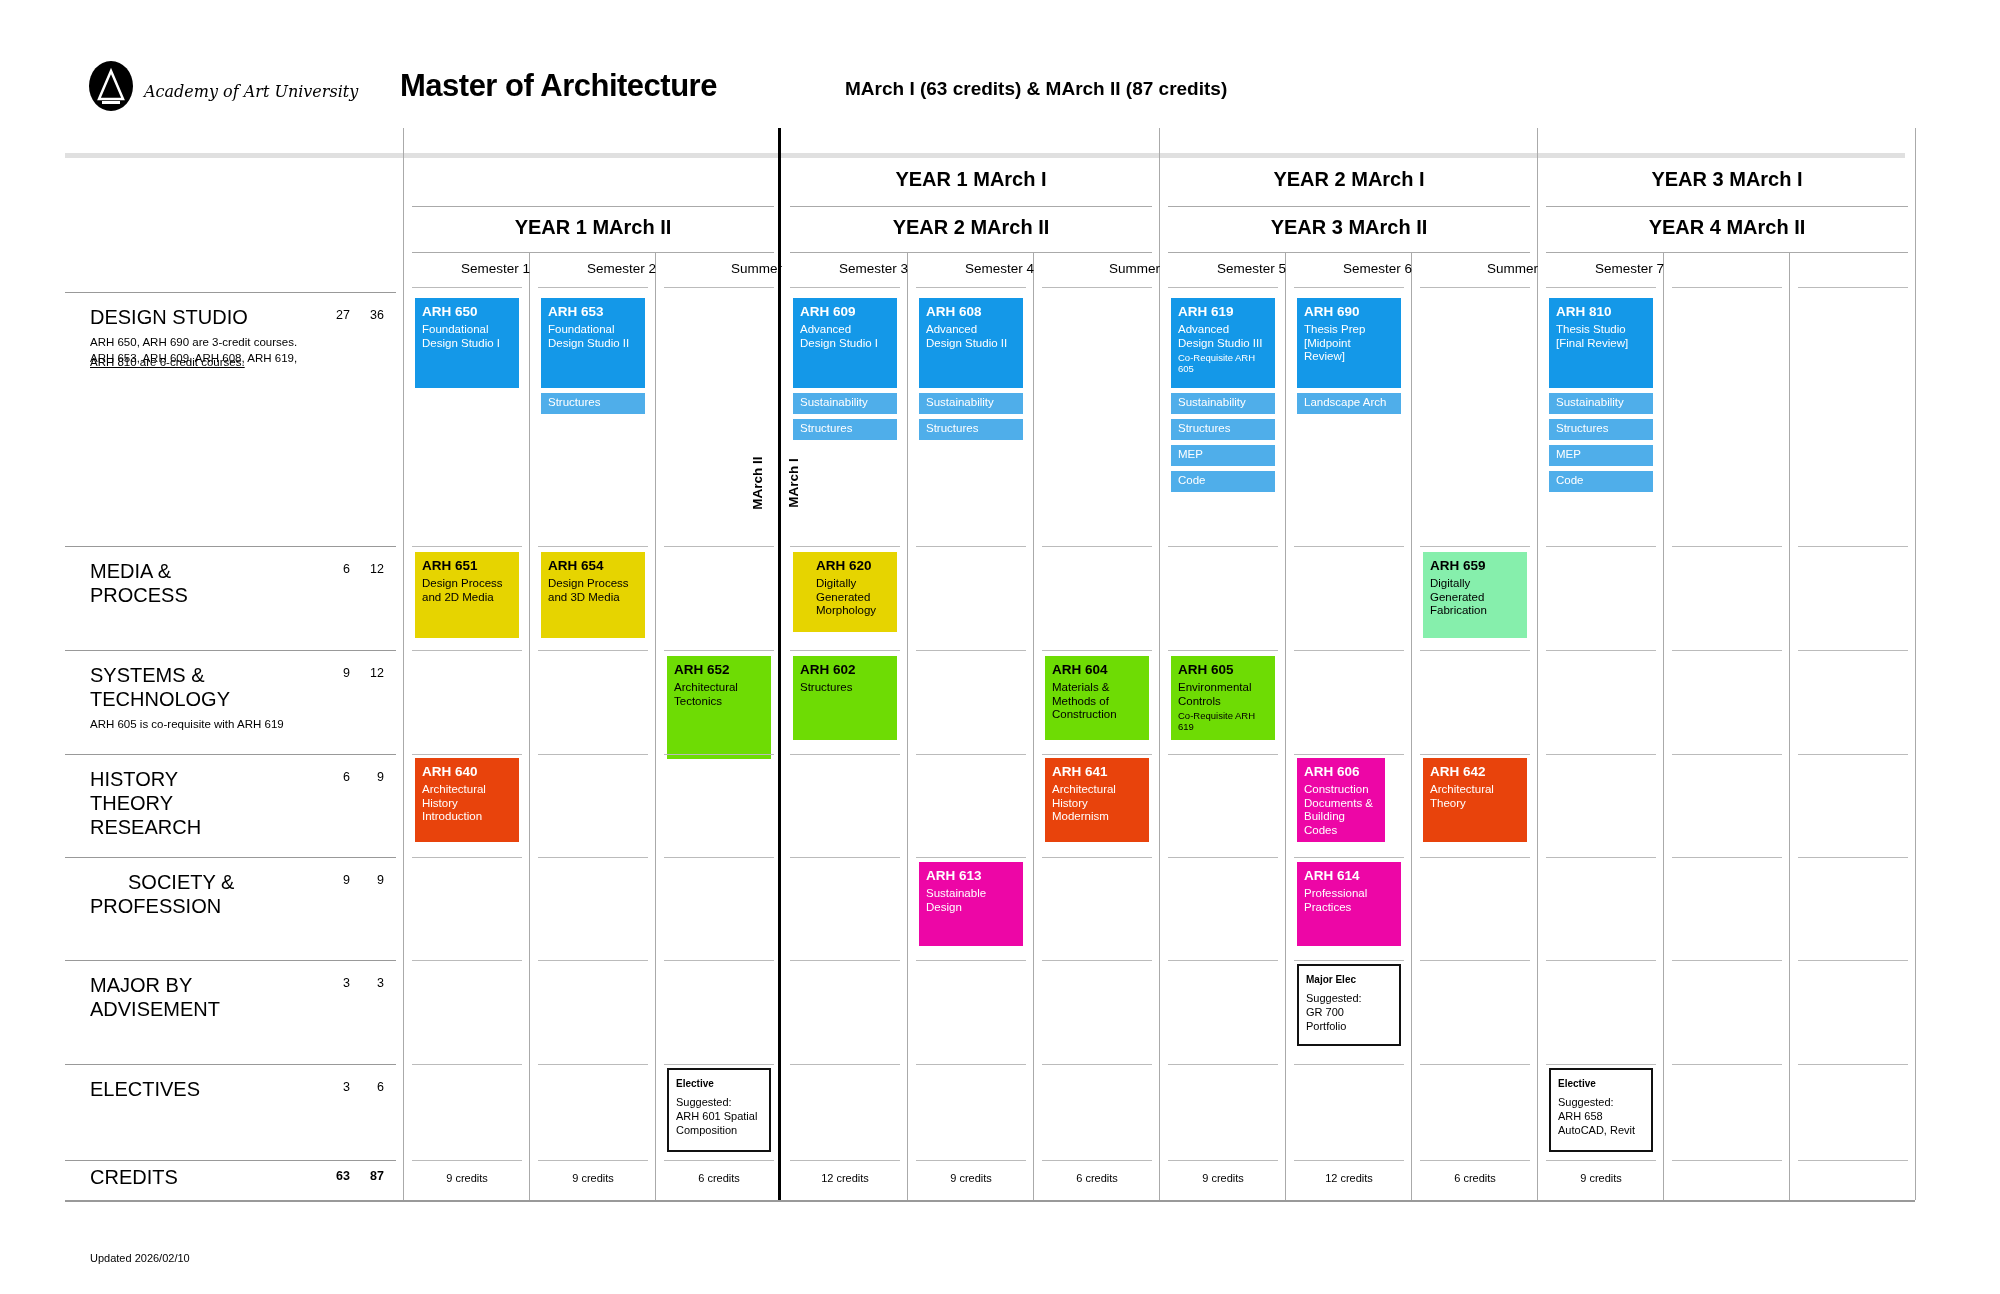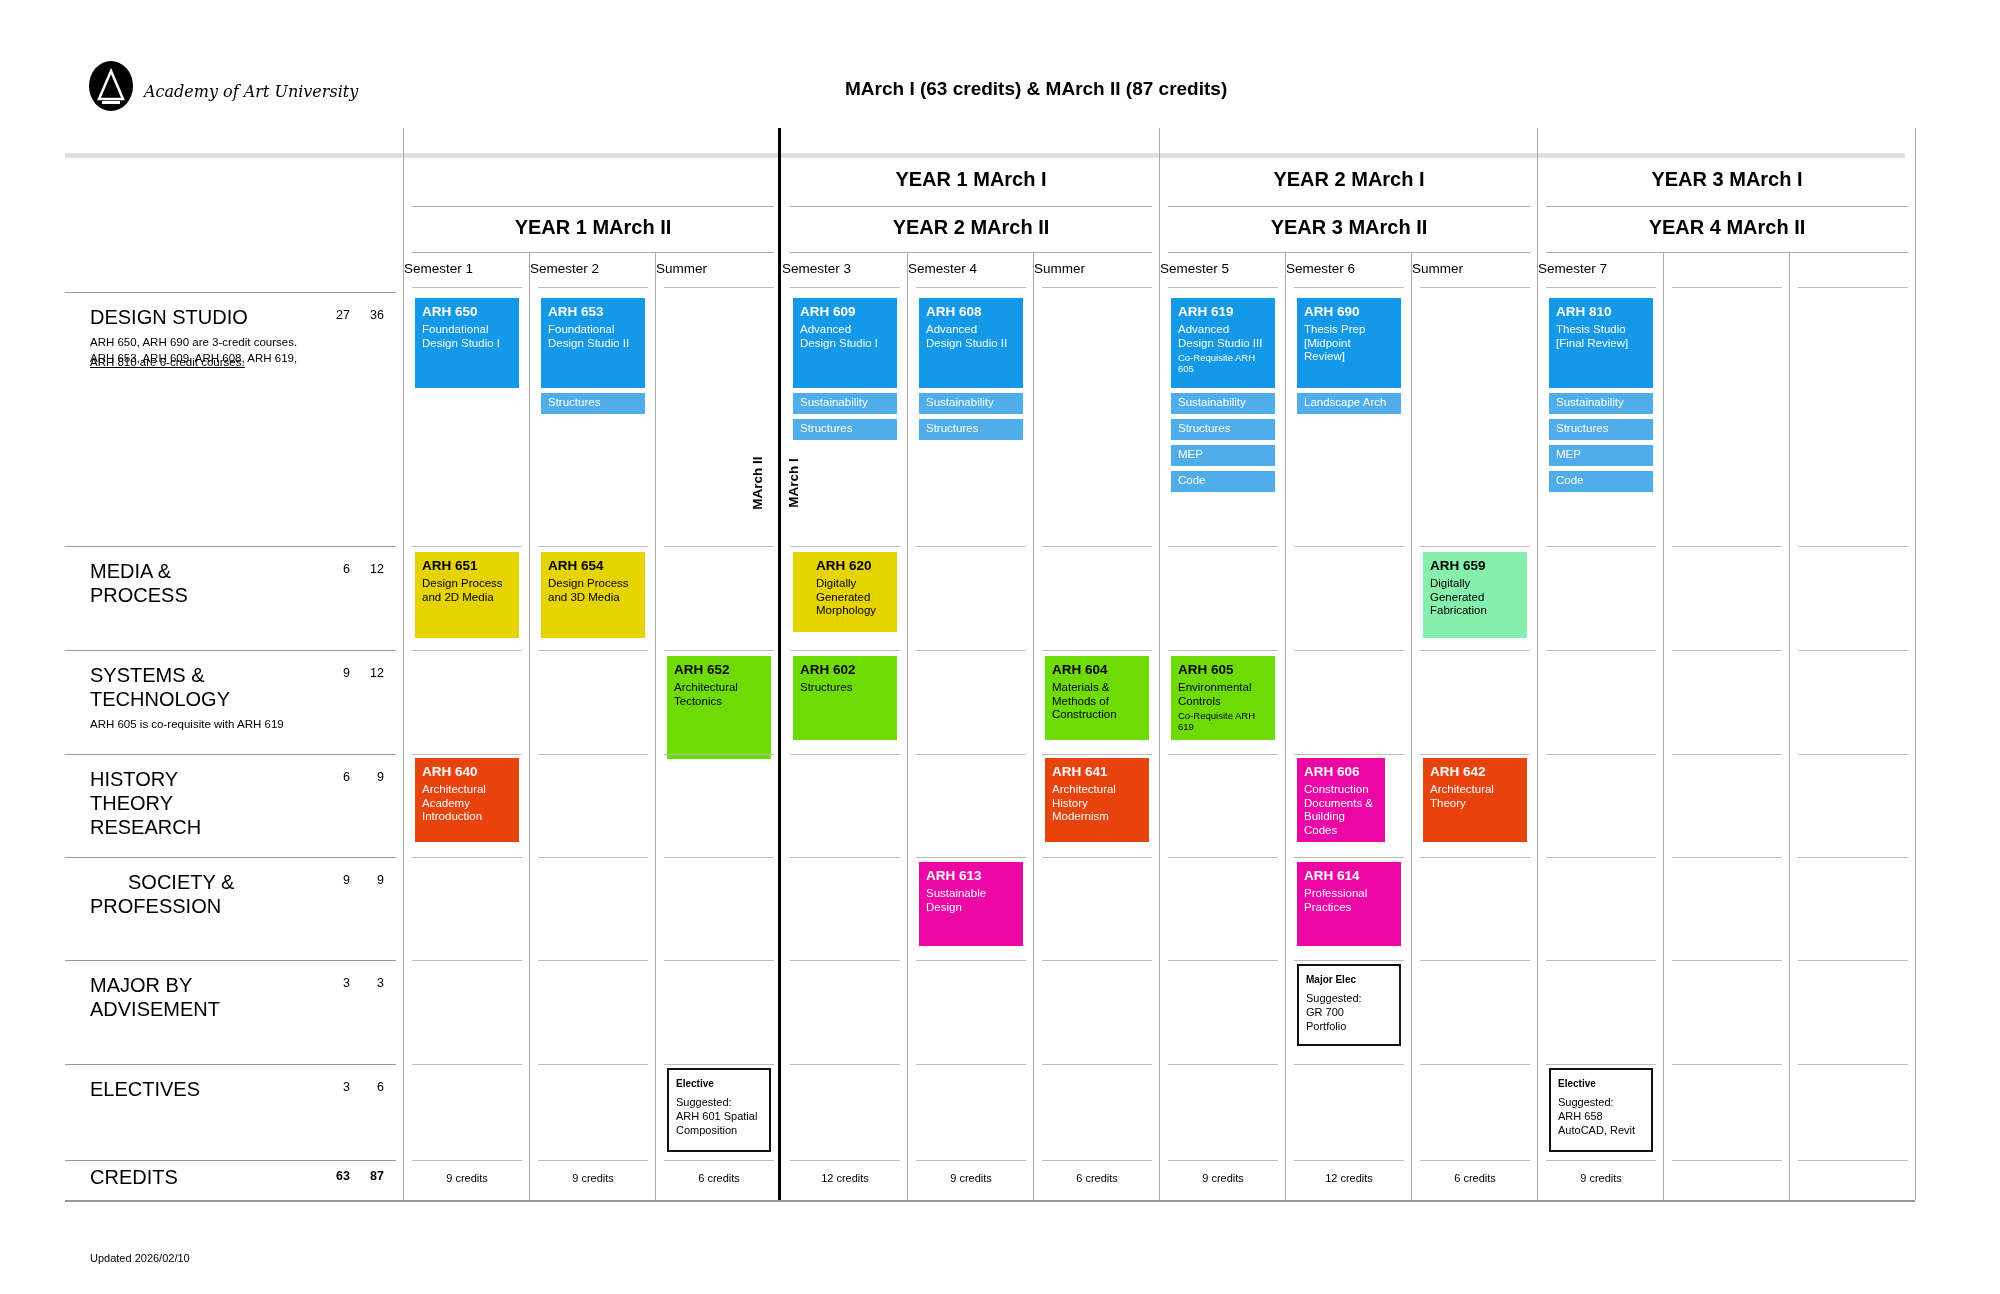--- a/index.html
+++ b/index.html
@@ -9,21 +9,21 @@
   }
   
   .uni{position:absolute;left:144px;top:82px;font-family:"DejaVu Serif",serif;font-style:italic;font-size:16px;}
   .title{position:absolute;left:400px;top:68px;font-size:31px;font-weight:bold;letter-spacing:-0.5px;}
   .subtitle{position:absolute;left:845px;top:78px;font-size:19px;font-weight:bold;}
   .logo{position:absolute;left:88px;top:60px;}
   
   .vl{position:absolute;width:1px;background:#aaa;}
   .hl{position:absolute;height:1px;background:#bbb;}
   .yr{position:absolute;font-size:20px;font-weight:bold;text-align:center;white-space:nowrap;}
-  .sem{position:absolute;font-size:13.5px;text-align:left;white-space:nowrap;}
+  .sem{position:absolute;font-size:13.5px;text-align:right;white-space:nowrap;}
   .cat-line{position:absolute;font-size:20px;white-space:nowrap;}
   .note-line{position:absolute;font-size:11.5px;white-space:nowrap;}
   .num{position:absolute;font-size:12.5px;text-align:right;width:32px;}
   .num.bold{font-weight:bold;}
   .course{position:absolute;box-sizing:border-box;padding:6px 7px;font-size:11.5px;line-height:13.5px;overflow:hidden;}
   .course .code{font-size:13.5px;font-weight:bold;margin-bottom:3px;line-height:16px;}
   .course .small{font-size:9.5px;display:block;margin-top:2px;line-height:11px;}
   .course.outline{background:#fff;border:2px solid #111;color:#000;}
   .course.outline .code{font-size:10px;}
   .course.outline .ln{font-size:11px;line-height:14px;}
@@ -35,20 +35,21 @@
 </head>
 <body>
 
 <div class="sheet">
   <svg class="logo" width="46" height="52" viewBox="0 0 46 52">
     <ellipse cx="23" cy="26" rx="22" ry="25" fill="#000"></ellipse>
     <path d="M23 11 L11 39 L35 39 Z" fill="none" stroke="#fff" stroke-width="2.5"></path>
     <rect x="14" y="41" width="18" height="3" fill="#fff"></rect>
   </svg>
   <div class="uni">Academy of Art University</div>
+  <div class="title">Master of Architecture</div>
   <div class="subtitle">MArch I (63 credits) &amp; MArch II (87 credits)</div>
   <div id="grid" style="position:absolute;left:0;top:0;width:100%;height:100%;">
       <div style="position: absolute; left: 65px; top: 153px; width: 1840px; height: 5px; background: rgb(224, 224, 224);"></div>
       <div class="vl" style="left: 403px; top: 128px; height: 1072px;"></div>
       <div class="vl" style="left: 1159px; top: 128px; height: 1072px;"></div>
       <div class="vl" style="left: 1537px; top: 128px; height: 1072px;"></div>
       <div class="vl" style="left: 1915px; top: 128px; height: 1072px;"></div>
       <div style="position: absolute; left: 778px; top: 128px; width: 3px; height: 1072px; background: rgb(0, 0, 0);"></div>
       <div class="vl" style="left: 529px; top: 253px; height: 947px;"></div>
       <div class="vl" style="left: 655px; top: 253px; height: 947px;"></div>
@@ -232,21 +233,21 @@
       <div class="hl" style="left: 1546px; top: 754px; width: 110px;"></div>
       <div class="hl" style="left: 1672px; top: 754px; width: 110px;"></div>
       <div class="hl" style="left: 1798px; top: 754px; width: 110px;"></div>
       <div class="cat-line" style="left: 90px; top: 768px;">HISTORY</div>
       <div class="cat-line" style="left: 90px; top: 792px;">THEORY</div>
       <div class="cat-line" style="left: 90px; top: 816px;">RESEARCH</div>
       <div class="num" style="left: 318px; top: 770px;">6</div>
       <div class="num" style="left: 352px; top: 770px;">9</div>
       <div class="course" style="left: 415px; top: 758px; width: 104px; height: 84px; background: rgb(232, 67, 12); color: rgb(255, 255, 255);">
         <div class="code">ARH 640</div>
-        <div>Architectural Academy Introduction</div>
+        <div>Architectural History Introduction</div>
       </div>
       <div class="course" style="left: 1045px; top: 758px; width: 104px; height: 84px; background: rgb(232, 67, 12); color: rgb(255, 255, 255);">
         <div class="code">ARH 641</div>
         <div>Architectural History Modernism</div>
       </div>
       <div class="course" style="left: 1297px; top: 758px; width: 88px; height: 84px; background: rgb(237, 6, 166); color: rgb(255, 255, 255);">
         <div class="code">ARH 606</div>
         <div>Construction Documents &amp; Building Codes</div>
       </div>
       <div class="course" style="left: 1423px; top: 758px; width: 104px; height: 84px; background: rgb(232, 67, 12); color: rgb(255, 255, 255);">

